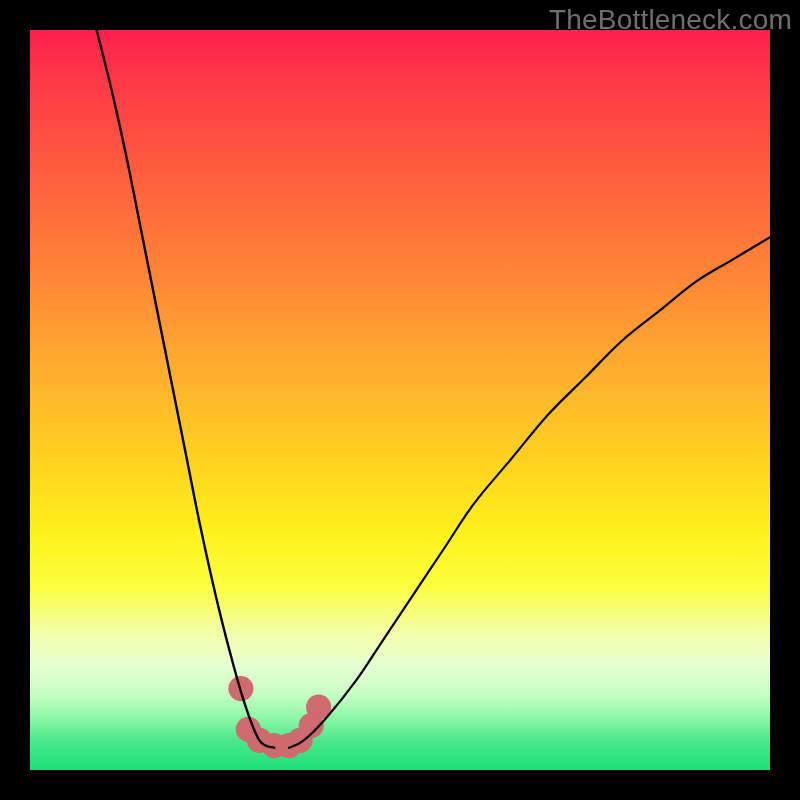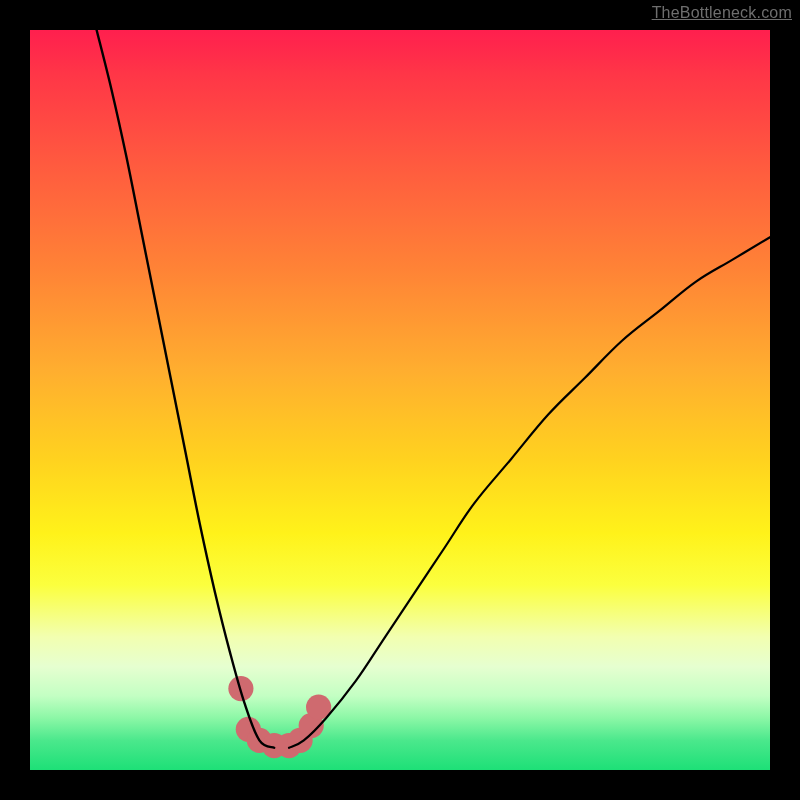--- a/index.html
+++ b/index.html
@@ -41,25 +41,24 @@
       #8bf7a6 93%,
       #4be88c 96%,
       #1de077 100%
     );
   }
   .watermark {
     position: absolute;
     top: 4px;
     right: 8px;
     color: #6e6e6e;
-    font-size: 16px;
+    font-size: 28px;
     font-weight: 500;
     letter-spacing: 0.2px;
     user-select: none;
-    text-decoration: underline;
   }
   svg.curves {
     position: absolute;
     left: 0;
     top: 0;
     width: 740px;
     height: 740px;
     overflow: visible;
   }
   

